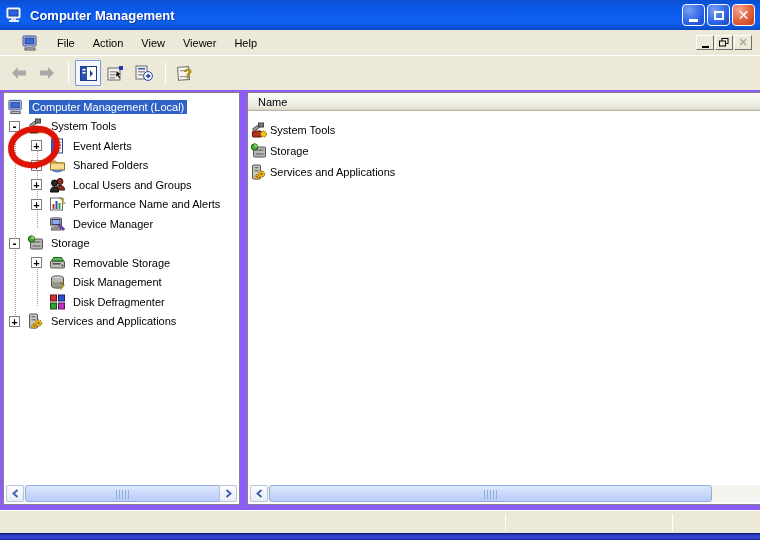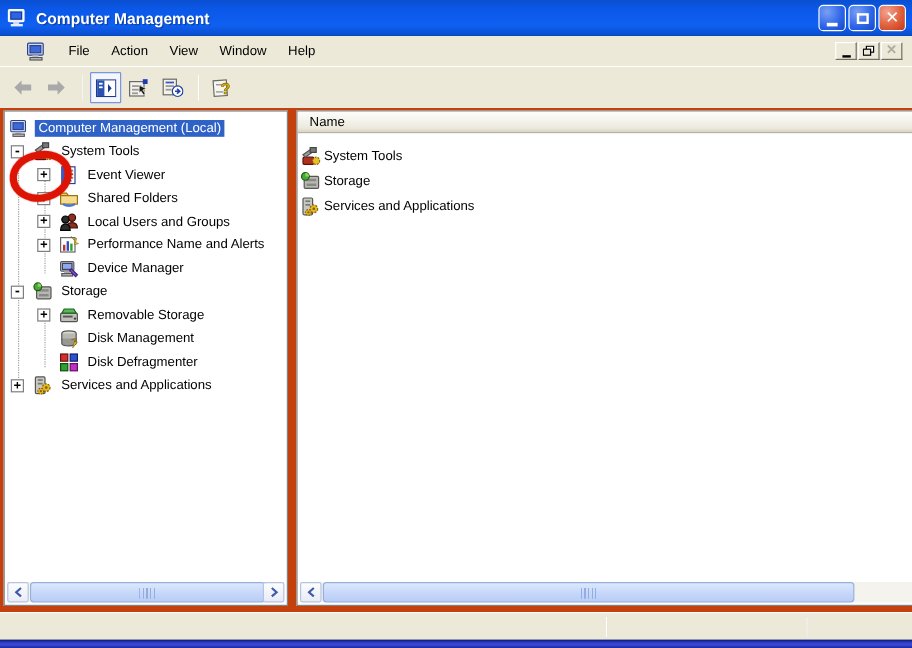--- a/index.html
+++ b/index.html
@@ -34,21 +34,21 @@
   .cg-close { color:#b0aca0; font-weight:bold; font-size:11px; line-height:11px; }
 
   
   .toolbar { position:absolute; left:0; top:56px; width:760px; height:34px; background:#ece9d8;
     display:flex; align-items:center; padding-left:6px; }
   .tbtn { width:26px; height:26px; display:flex; align-items:center; justify-content:center; margin-right:2px; }
   .tbtn.pressed { background:#f4f6fd; border:1px solid #7a96df; border-radius:1px; }
   .tsep { width:1px; height:22px; background:#c6c2ac; border-right:1px solid #fff; margin:0 6px; }
 
   
-  .main { position:absolute; left:0; top:90px; width:760px; height:420px; background:#c2410c; }
+  .main { position:absolute; left:0; top:90px; width:760px; height:420px; background:#8b5cf6; }
   .pane { position:absolute; top:2px; height:413px; background:#fff; border:1px solid #848284; overflow:hidden; }
   .tree-pane { left:3px; width:237px; }
   .list-pane { left:247px; width:552px; }
 
   
   .tree { position:absolute; left:0; top:4px; width:100%; }
   .trow { display:flex; align-items:center; height:19.5px; white-space:nowrap; position:relative; }
   .lvl0 { padding-left:4px; } .lvl1 { padding-left:5px; } .lvl2 { padding-left:27px; }
   .exp { width:11px; height:11px; flex:0 0 11px; margin-right:7px; border:1px solid #7e7e7e; background:#fff;
     display:flex; align-items:center; justify-content:center; font-size:10px; line-height:9px; font-weight:bold;
@@ -122,21 +122,21 @@
       <svg viewBox="0 0 18 16" width="18" height="16">
           <rect x="1" y="1" width="13" height="10" rx="1" fill="#d8dcf0" stroke="#28428f"></rect>
           <rect x="3" y="3" width="9" height="6" fill="#3b6ad8" stroke="#28428f"></rect>
           <rect x="5" y="11" width="5" height="2" fill="#b8bcd0"></rect>
           <rect x="3" y="13" width="10" height="2" fill="#c8ccd8" stroke="#555"></rect>
         </svg>
     </span>
     <span class="menu-item">File</span>
     <span class="menu-item">Action</span>
     <span class="menu-item">View</span>
-    <span class="menu-item">Window</span>
+    <span class="menu-item">Viewer</span>
     <span class="menu-item">Help</span>
     <div class="childbtns">
       <div class="cbtn">
           <span class="cg-min"></span>
         </div>
       <div class="cbtn">
         <svg width="10" height="9" viewBox="0 0 10 9">
             <rect x="3" y="0.5" width="6" height="5" fill="#fff" stroke="#000"></rect>
             <rect x="0.5" y="3" width="6" height="5" fill="#ece9d8" stroke="#000"></rect>
           </svg>
@@ -238,21 +238,21 @@
           <span class="ticon">
             <svg viewBox="0 0 16 16" width="17" height="16">
                 <rect x="2" y="1" width="11" height="14" fill="#fff" stroke="#28428f"></rect>
                 <rect x="2" y="1" width="3" height="14" fill="#3b5ac8"></rect>
                 <rect x="6.5" y="3.5" width="5" height="1.4" fill="#888"></rect>
                 <rect x="6.5" y="6.5" width="5" height="1.4" fill="#c03030"></rect>
                 <rect x="6.5" y="9.5" width="5" height="1.4" fill="#888"></rect>
                 <rect x="6.5" y="12" width="3.5" height="1.4" fill="#3060c0"></rect>
               </svg>
           </span>
-          <span class="tlabel">Event Viewer</span>
+          <span class="tlabel">Event Alerts</span>
         </div>
 
         <div class="trow lvl2">
           <span class="exp">+</span>
           <span class="ticon">
             <svg viewBox="0 0 16 16" width="17" height="16">
                 <path d="M1 4 L6 4 L7.5 6 L15 6 L15 13 L1 13 Z" fill="#f2c85e" stroke="#9a7418"></path>
                 <path d="M1 6 L15 6 L15 13 L1 13 Z" fill="#f8dc8e" stroke="#9a7418"></path>
                 <path d="M3 13 Q8 16 13 13" fill="none" stroke="#4a78d8" stroke-width="2"></path>
               </svg>

